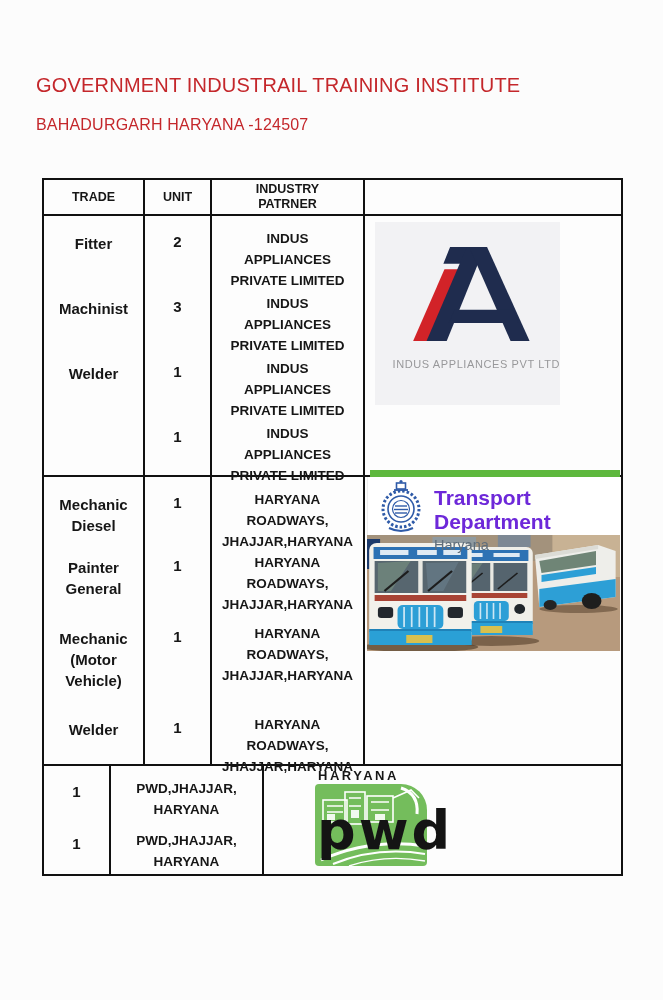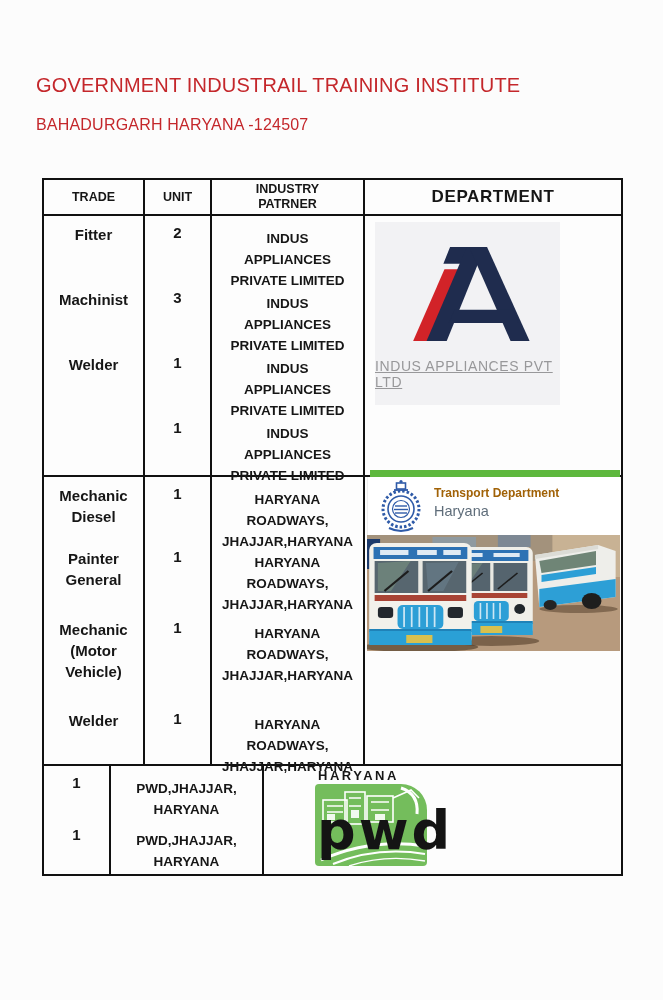--- a/index.html
+++ b/index.html
@@ -20,45 +20,45 @@
   .c2{width:67px;border-right:2px solid #111;}
   .c3{width:153px;border-right:2px solid #111;}
   .c4{flex:1;position:relative;}
   .hc.c1,.hc.c2{font-size:12.5px;}
   .hc.c3{font-size:12.5px;line-height:15px;}
   .hc.c4{font-size:17px;letter-spacing:.6px;}
 
   .section{display:flex;box-sizing:border-box;}
   .section.sb{border-bottom:2px solid #111;}
   .col{box-sizing:border-box;}
-  .sub{box-sizing:border-box;text-align:center;font-weight:bold;padding-top:8px;}
+  .sub{box-sizing:border-box;text-align:center;font-weight:bold;padding-top:17px;}
   .t .sub{font-size:15px;line-height:21px;}
   .u .sub{font-size:15px;}
   .p .sub{font-size:13.5px;line-height:21px;padding-top:12px;}
 
   .s1 .sub{height:65px;} .s1 .sub:nth-child(4){height:64px;}
   .s2 .sub:nth-child(1){height:63px;}
   .s2 .sub:nth-child(2){height:71px;}
   .s2 .sub:nth-child(3){height:91px;}
   .s2 .sub:nth-child(4){height:62px;}
   .s3 .sub:nth-child(1){height:52px;}
   .s3 .sub:nth-child(2){height:56px;}
 
   
   .indus-card{position:absolute;left:10px;top:6px;width:185px;height:183px;background:#f2f2f4;}
   .indus-card svg{display:block;margin:16px auto 0;}
-  .indus-cap{margin-top:8px;text-align:left;font-size:14px;letter-spacing:.6px;color:#98989a;text-decoration:underline;}
+  .indus-cap{margin-top:8px;text-align:right;font-size:11px;letter-spacing:.6px;color:#98989a;}
 
   
   .transport{position:absolute;left:2px;right:1px;top:-7px;}
   .tg-bar{height:7px;margin-left:3px;background:#5eb83e;}
   .t-banner{position:relative;height:58px;background:#ffffff;border-left:1px solid #eee;}
   .t-banner svg{position:absolute;left:7px;top:2px;}
   .t-text{position:absolute;left:66px;top:9px;}
-  .t-title{font-size:12px;font-weight:bold;color:#a16207;}
+  .t-title{font-size:21px;font-weight:bold;color:#6d28d9;}
   .t-sub{font-size:14.5px;color:#5f6d7a;margin-top:3px;}
   .buses{display:block;width:100%;height:116px;}
 
   
   .pwd{position:absolute;left:45px;top:2px;width:150px;height:104px;}
   .pwd-region{margin-left:9px;font-size:13px;font-weight:bold;letter-spacing:2.5px;color:#161616;}
   .pwd-green{position:absolute;left:6px;top:16px;width:112px;height:82px;background:#74bd5c;
              border-radius:4px 26px 4px 4px;overflow:hidden;}
   .pwd-word{position:absolute;left:8px;top:36px;font-size:54px;line-height:54px;font-weight:bold;
             letter-spacing:3px;color:#141414;font-family:"DejaVu Sans","Liberation Sans",sans-serif;}
@@ -73,21 +73,20 @@
     <div class="l2">BAHADURGARH HARYANA -124507</div>
   </div>
 
   <div class="tbl">
 
     <div class="hrow">
       <div class="hc c1">TRADE</div>
       <div class="hc c2">UNIT</div>
       <div class="hc c3 pre">INDUSTRY
 PATRNER</div>
-      <div class="hc c4">DEPARTMENT</div>
     </div>
 
     <div class="section s1 sb">
       <div class="col c1 t">
         <div class="sub pre">Fitter</div>
         <div class="sub pre">Machinist</div>
         <div class="sub pre">Welder</div>
       </div>
       <div class="col c2 u">
         <div class="sub">2</div>

